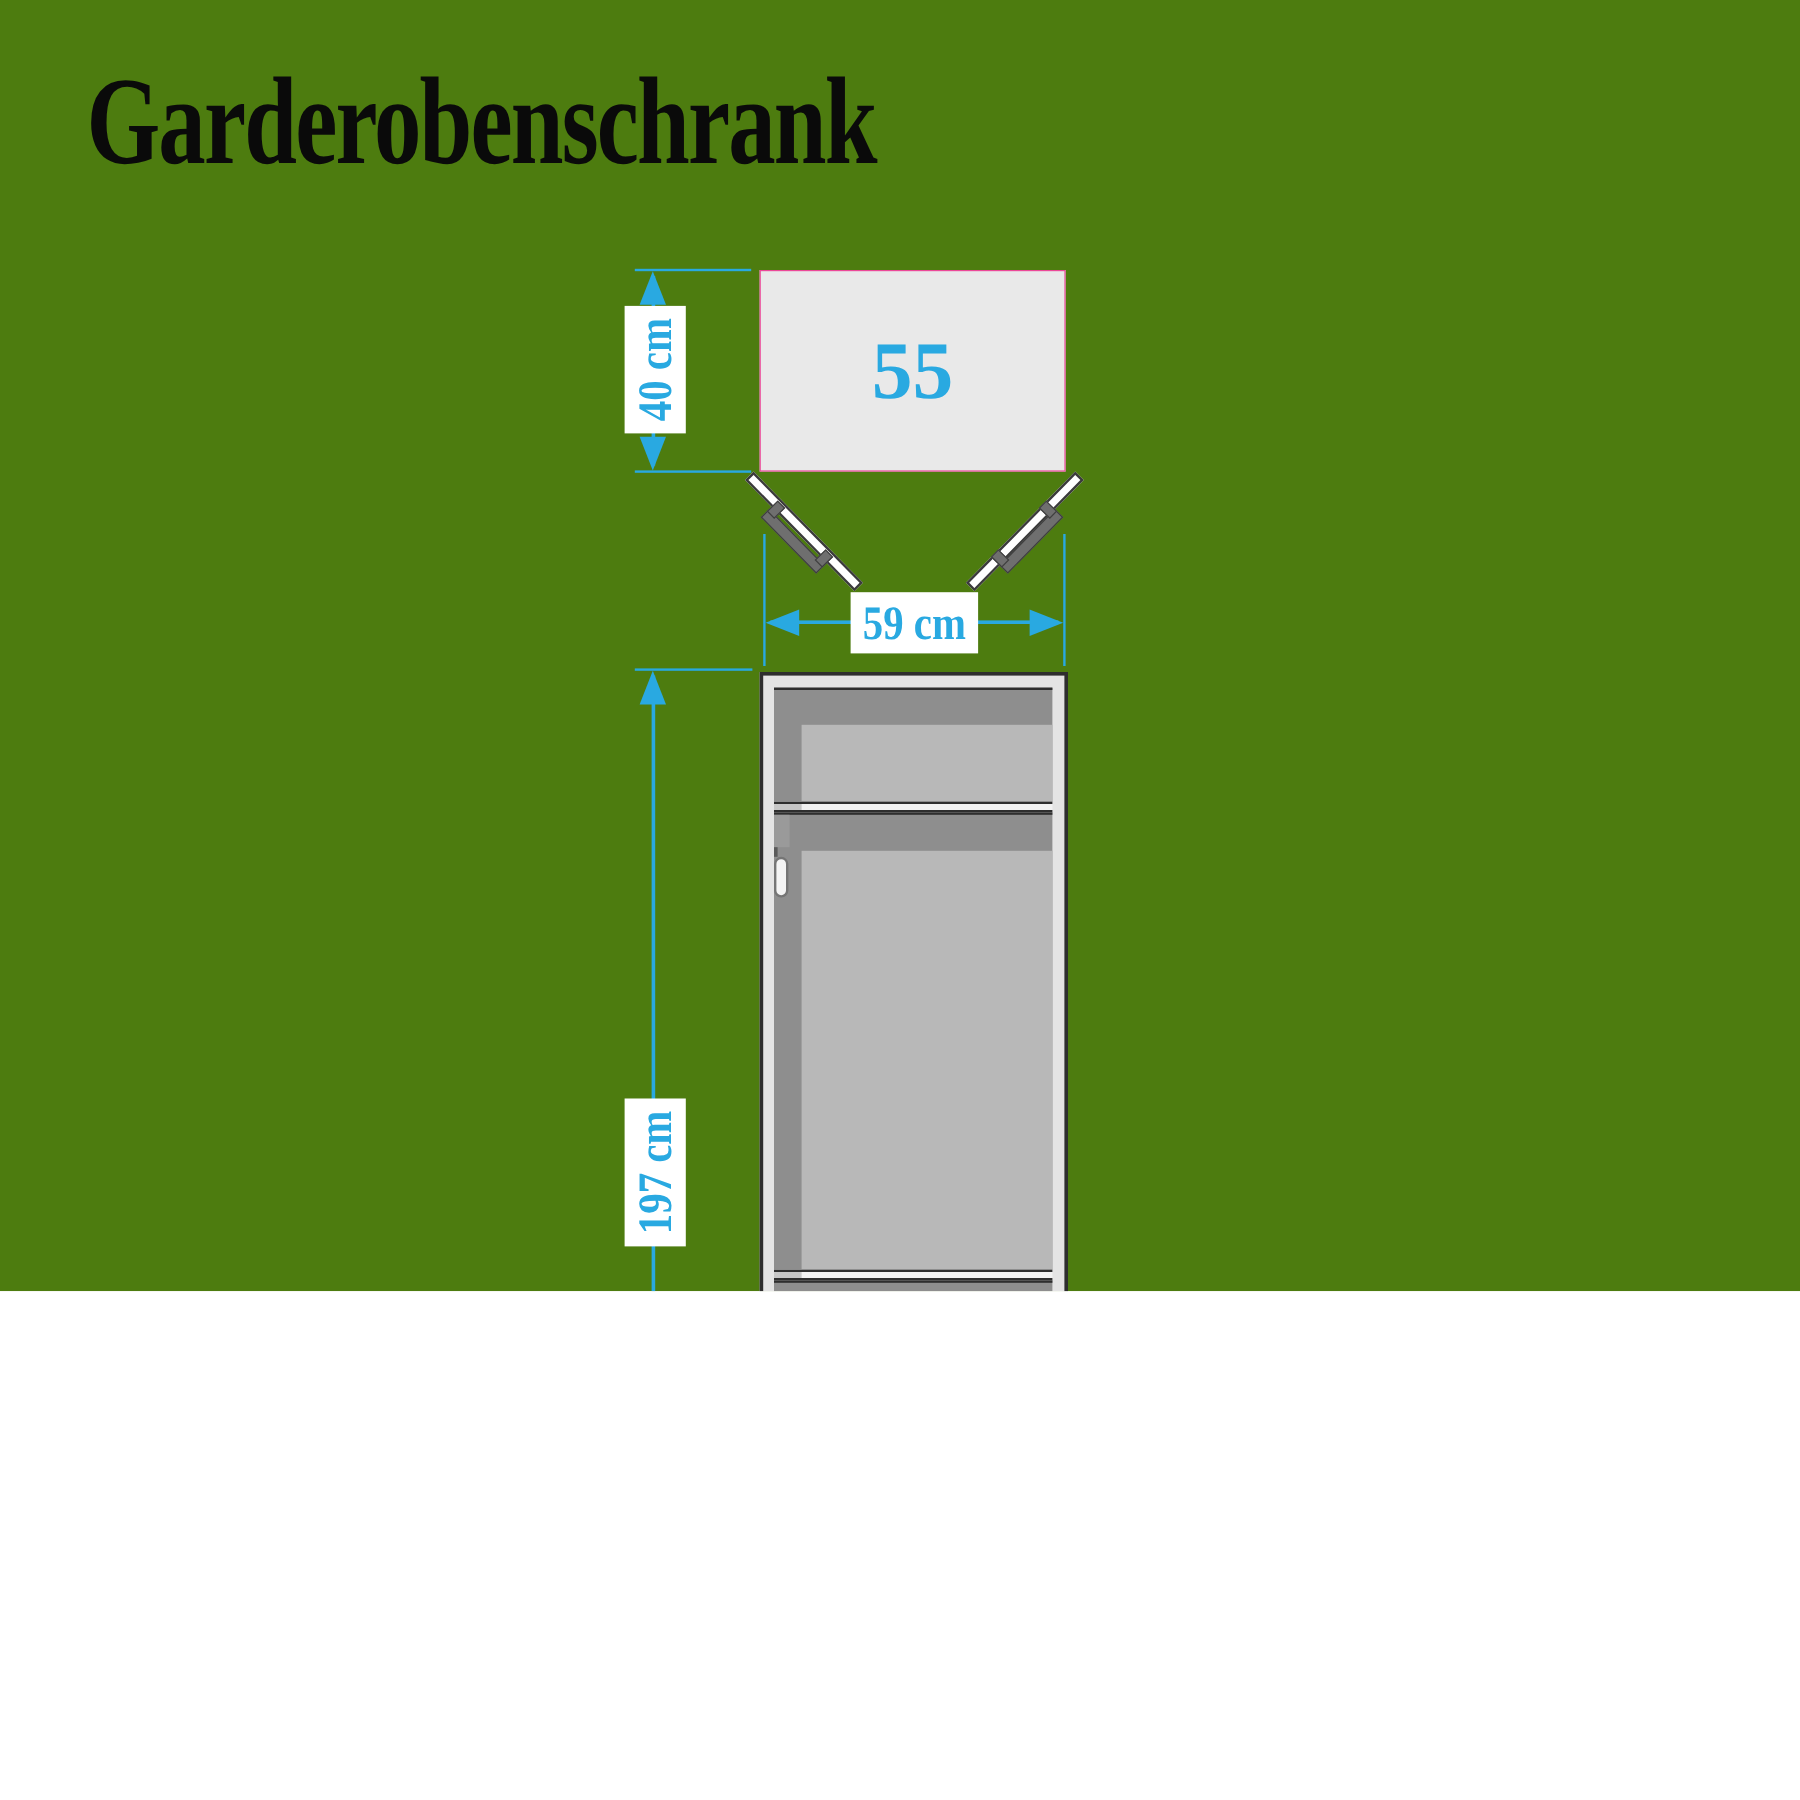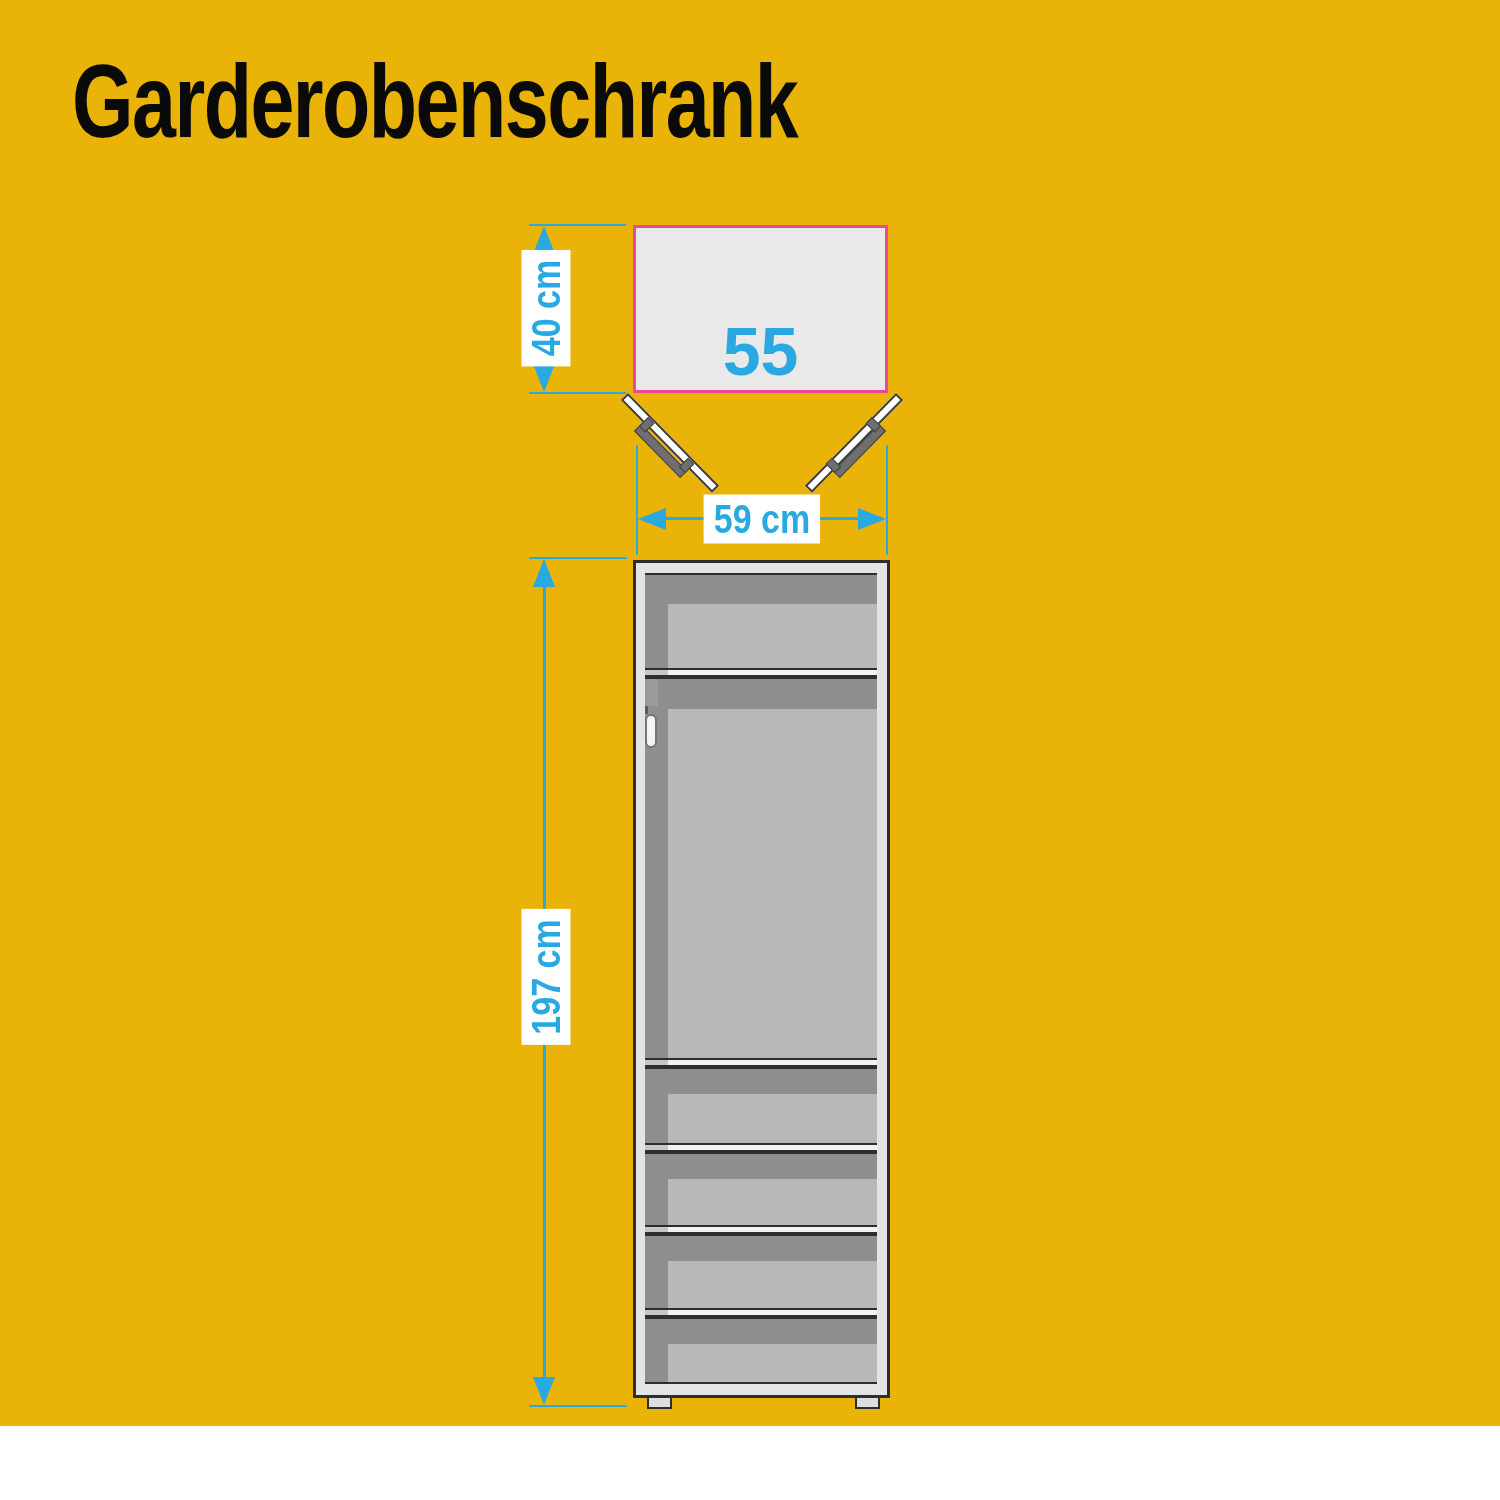--- a/index.html
+++ b/index.html
@@ -7,22 +7,22 @@
     --outline:#2e2e2e;
     --frame:#e4e4e4;
     --interior-dark:#8e8e8e;
     --interior-light:#b8b8b8;
     --shelf:#f2f2f2;
     --top-view-fill:#e9e9e9;
     --handle:#6f6f6f;
   }
   html,body{margin:0;padding:0;background:#fff;}
   .canvas{
-    position:relative;width:1500px;height:1426px;background:#eab308;overflow:hidden;
-    font-family:Liberation Sans, sans-serif;
+    position:relative;width:1500px;height:1076px;background:#4d7c0f;overflow:hidden;
+    font-family:Liberation Serif, serif;
   }
   
   .title{
     position:absolute;left:72px;top:42px;margin:0;
     font-size:104px;font-weight:700;color:#0a0a0a;letter-spacing:-2px;
     transform:scaleX(0.76);transform-origin:0 0;white-space:nowrap;
   }
   
   .ext{position:absolute;background:var(--accent);}
   .dimline{position:absolute;background:var(--accent);}
@@ -33,22 +33,22 @@
   .arr-right{border-top:11px solid transparent;border-bottom:11px solid transparent;border-left:28px solid var(--accent);}
   .dim-label{
     position:absolute;background:#fff;color:var(--accent);
     font-size:40px;font-weight:700;white-space:nowrap;padding:2px 12px;
   }
   .dim-label.horiz{transform:translate(-50%,-50%) scaleX(0.85);}
   .dim-label.vert{transform:translate(-50%,-50%) rotate(-90deg) scaleX(0.85);}
   
   .tv-box{
     position:absolute;left:633px;top:225px;width:255px;height:168px;
-    background:var(--top-view-fill);border:3px solid #ec4899;box-sizing:border-box;
-    display:flex;align-items:flex-end;justify-content:center;
+    background:var(--top-view-fill);border:1px solid #ec4899;box-sizing:border-box;
+    display:flex;align-items:center;justify-content:center;
   }
   .tv-num{font-size:68px;font-weight:700;color:var(--accent);}
   .door{
     position:absolute;width:126px;height:6px;background:#fff;
     border:2px solid #3b3b3b;
   }
   .door-left{left:628px;top:393px;transform:rotate(45.5deg);transform-origin:0 0;}
   .door-right{left:766px;top:393px;transform:rotate(-45.5deg);transform-origin:100% 0;}
   .handle{
     position:absolute;width:64px;height:8px;background:var(--handle);

